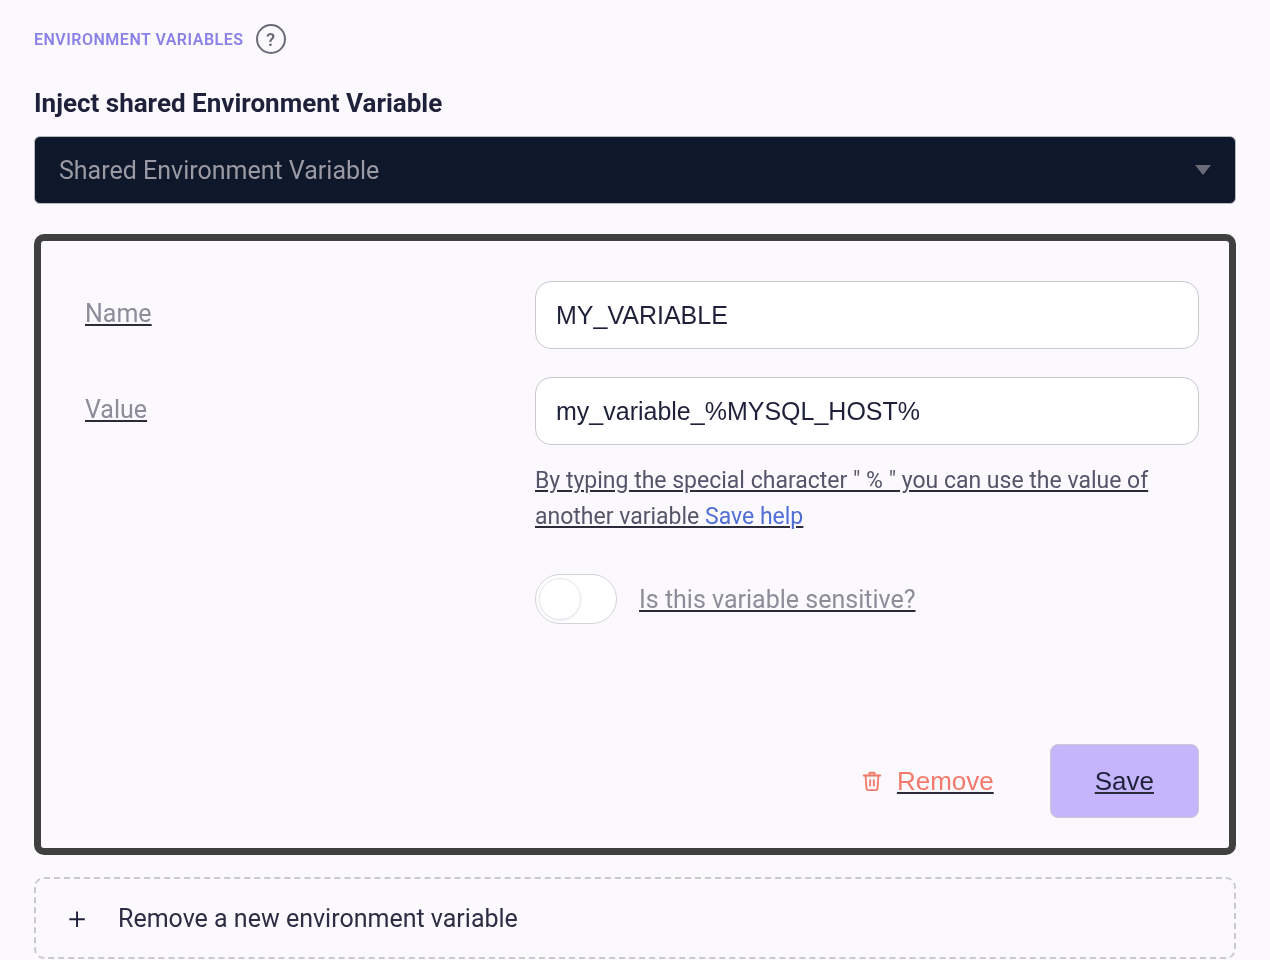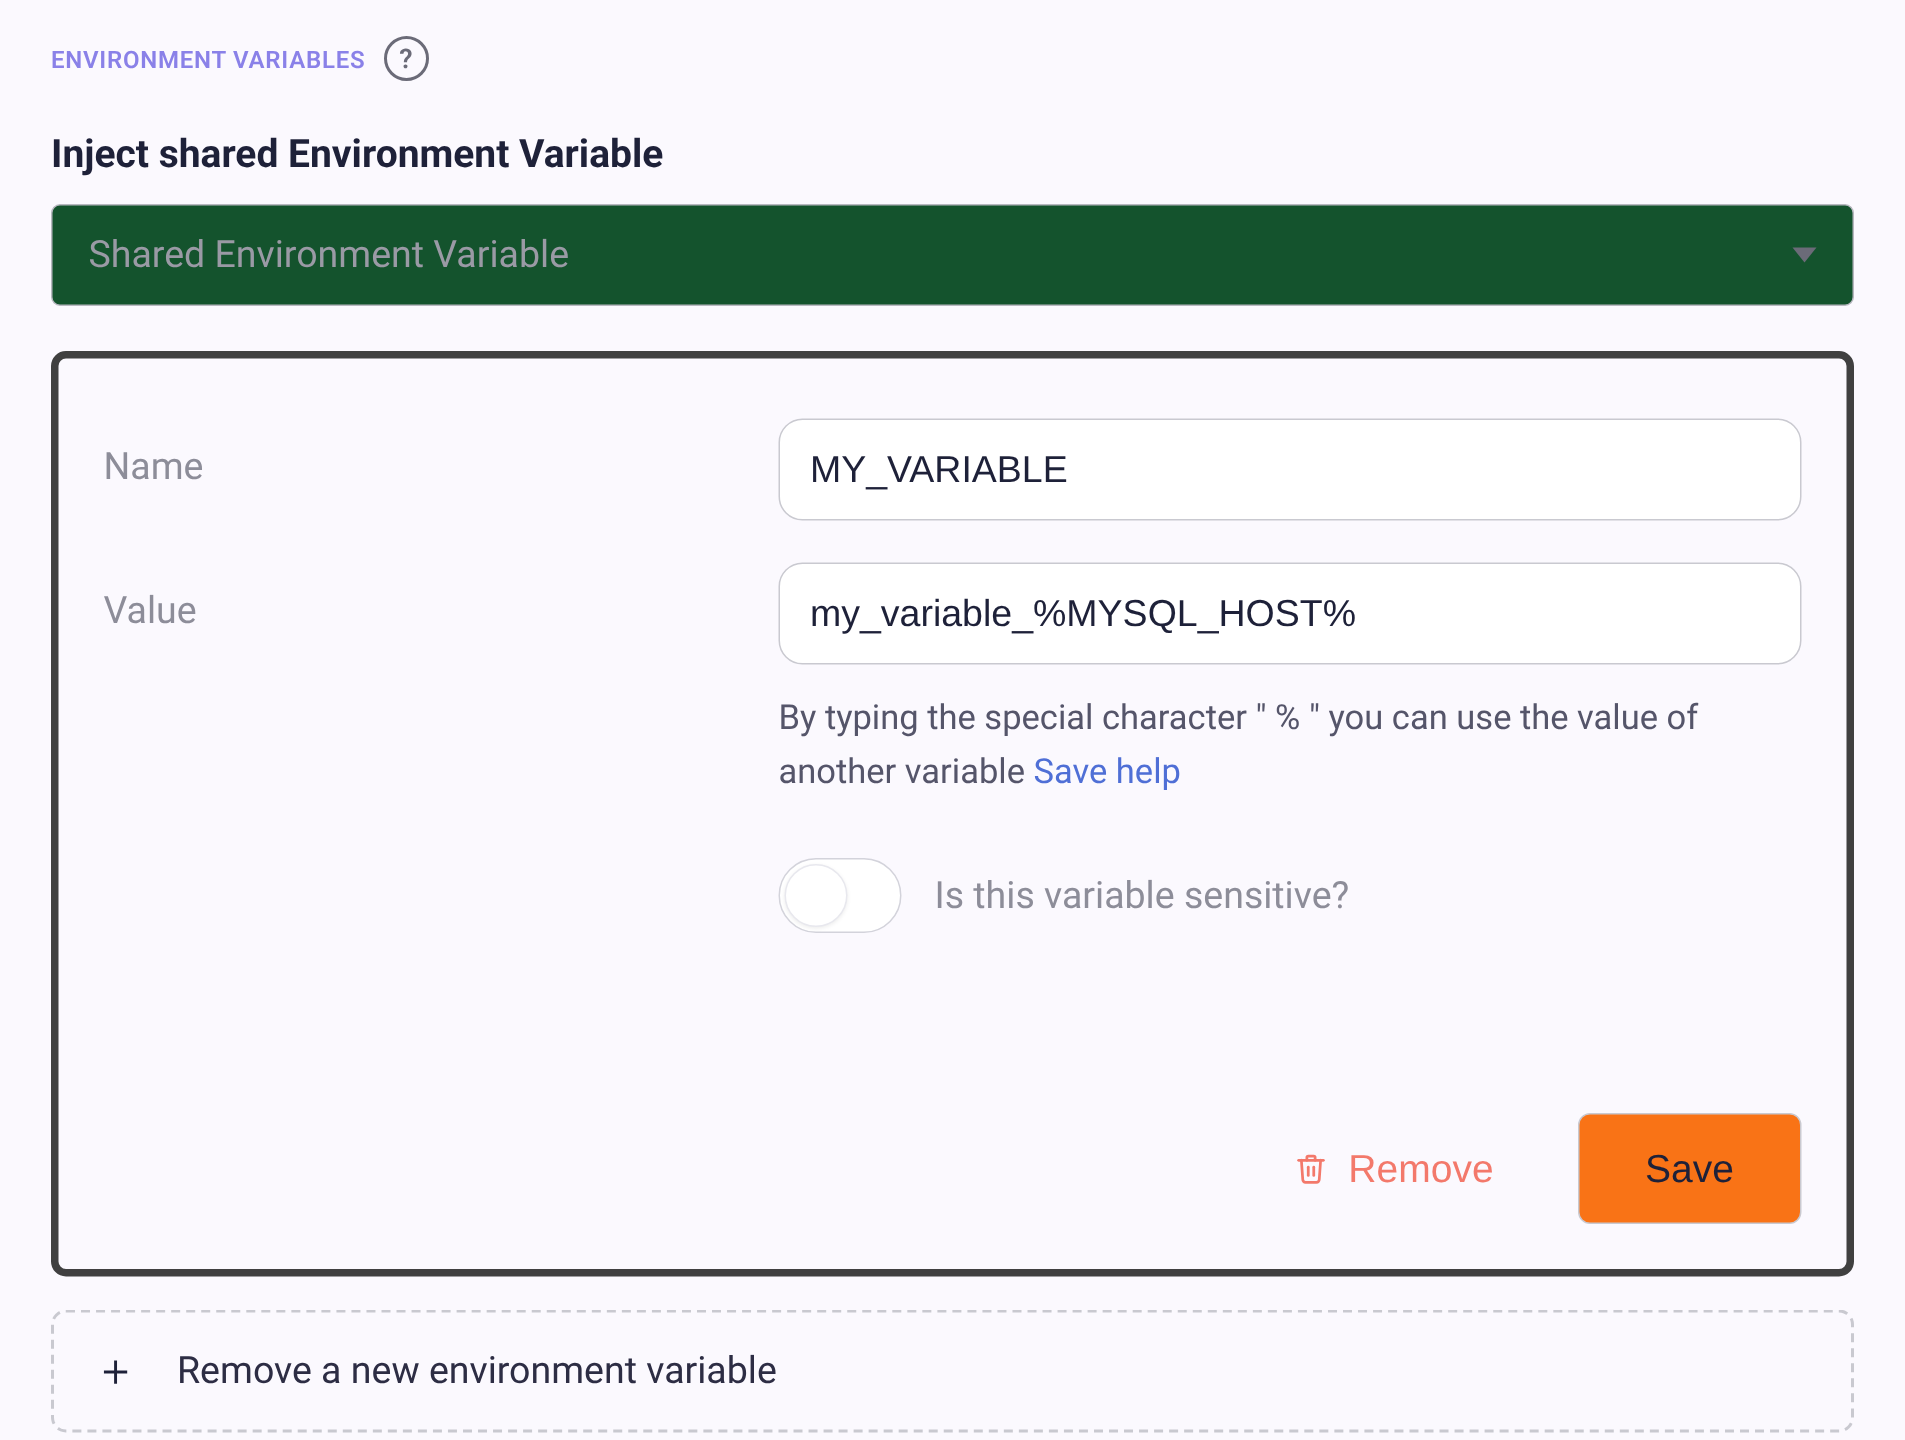--- a/index.html
+++ b/index.html
@@ -37,46 +37,47 @@
   }
   .sub-heading {
     font-size: 26px;
     font-weight: 700;
     color: #1e2139;
     margin-bottom: 18px;
   }
   .select-wrap {
     border: 1px solid #b8b8c0;
     border-radius: 6px;
-    background: #14532d;
+    background: #0f172a;
     height: 68px;
     display: flex;
     align-items: center;
     padding: 0 24px;
     justify-content: space-between;
     cursor: pointer;
     margin-bottom: 30px;
   }
   .select-placeholder {
     color: #9a9aa5;
     font-size: 25px;
   }
   .chevron-down {
     width: 0;
     height: 0;
     border-left: 8px solid transparent;
     border-right: 8px solid transparent;
     border-top: 10px solid #6b6b78;
   }
   .card {
-    border: 5px solid #404040;
+    border: 7px solid #404040;
     border-radius: 10px;
     background: #fbf9fe;
-    padding: 40px 30px 30px 30px;
+    padding: 40px 30px 30px 44px;
     margin-bottom: 22px;
+    text-decoration: underline;
   }
   .form-row {
     display: flex;
     align-items: flex-start;
     margin-bottom: 28px;
   }
   .form-label {
     width: 450px;
     flex-shrink: 0;
     color: #8d8d99;
@@ -155,21 +156,21 @@
     border: none;
     padding: 6px 10px;
   }
   .trash-icon svg {
     width: 22px;
     height: 26px;
     display: block;
   }
   .save-btn {
     border: 1px solid #c9c9d0;
-    background: #f97316;
+    background: #c4b5fd;
     border-radius: 8px;
     height: 74px;
     padding: 0 44px;
     font-size: 26px;
     color: #1e2139;
     cursor: pointer;
   }
   .dashed-btn {
     border: 2px dashed #c9c9d0;
     border-radius: 10px;

